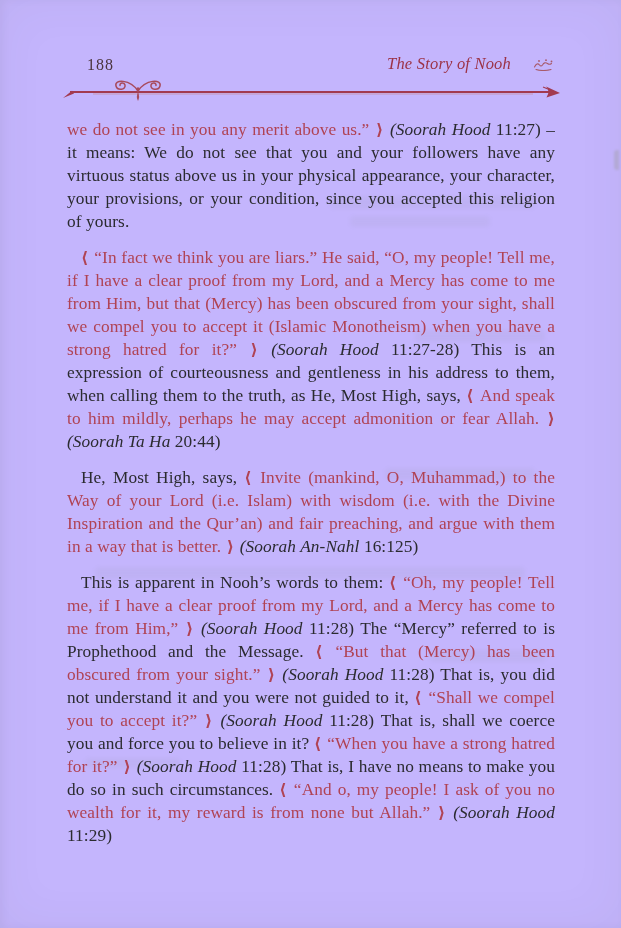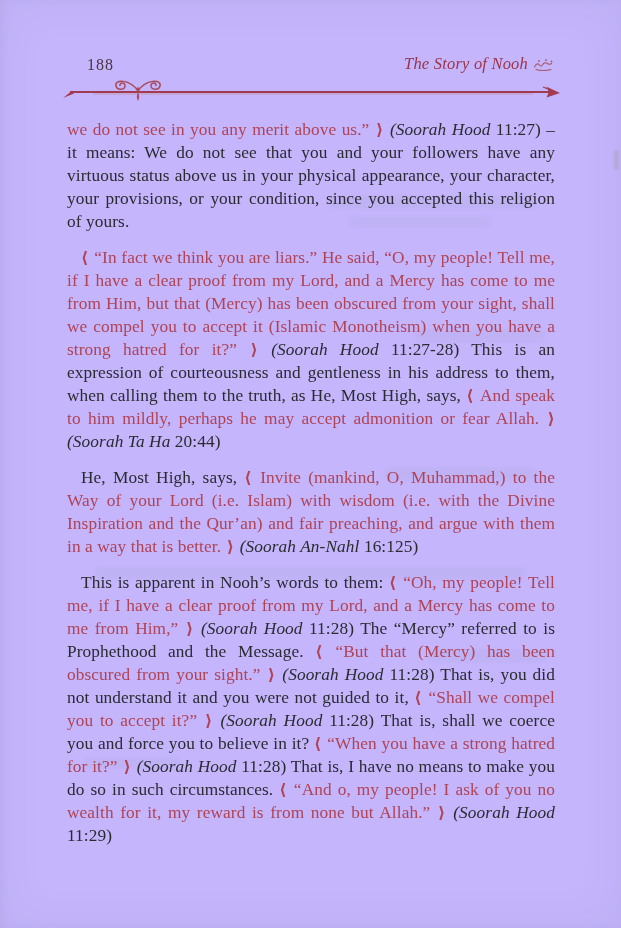--- a/index.html
+++ b/index.html
@@ -16,21 +16,21 @@
   }
   .page-header{
     display:flex;justify-content:space-between;align-items:flex-end;
     padding:0 0 1px 20px;
   }
   .page-number{
     font-size:16px;color:#4a343c;letter-spacing:1px;
   }
   .chapter-title{
     font-size:16.5px;font-style:italic;color:#9c3347;letter-spacing:.2px;
-    display:flex;align-items:center;gap:5px;
+    display:flex;align-items:center;gap:22px;
   }
   .rule-wrap{margin:1px 0 0 -4px;line-height:0;}
   .body-text{margin-top:16px;}
   .body-text p{
     margin:0 0 13px 0;
     font-size:17.3px;line-height:23px;
     text-align:justify;
     color:#2b2b30;
     letter-spacing:.1px;
   }

